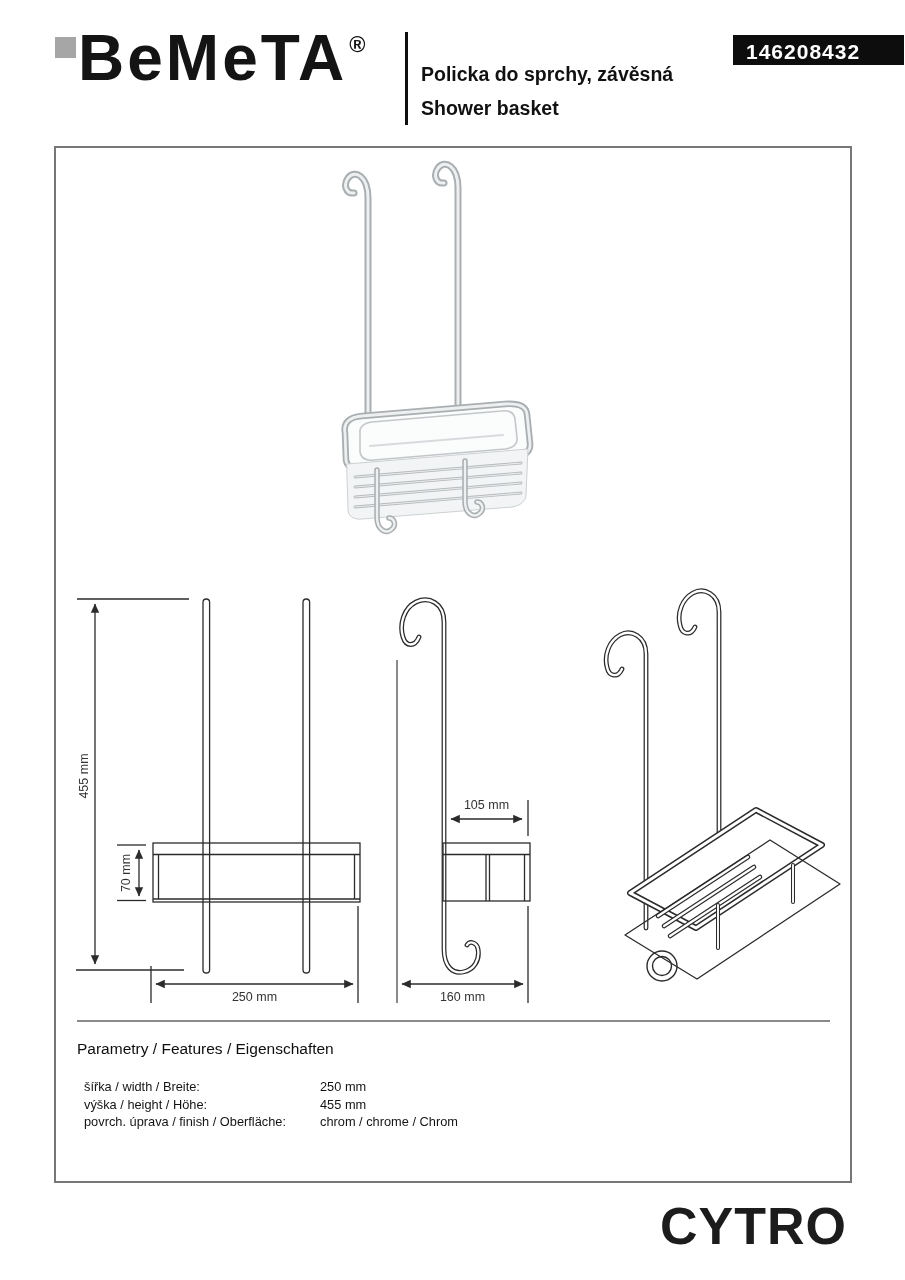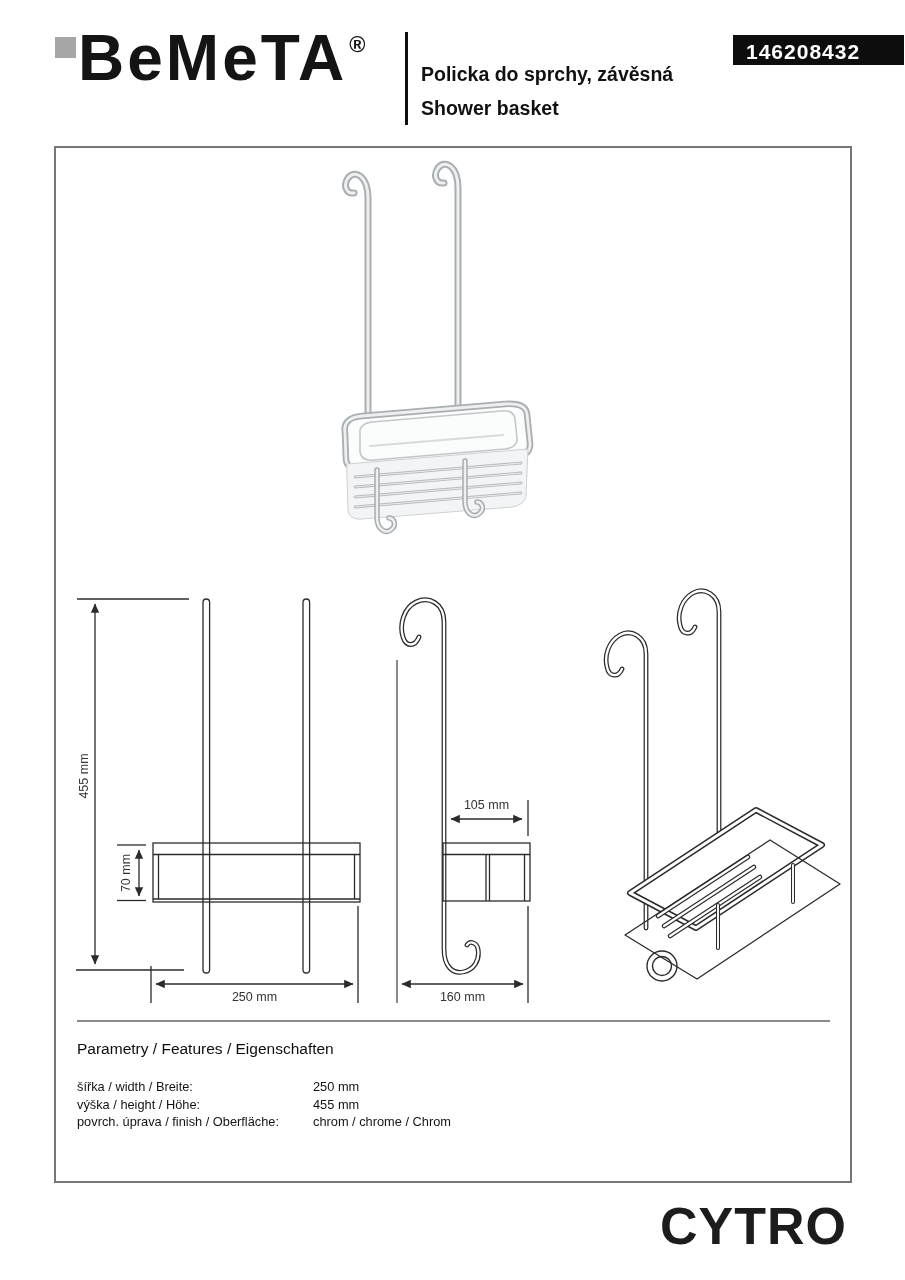--- a/index.html
+++ b/index.html
@@ -15,21 +15,21 @@
   .reg-mark{font-size:22px;font-weight:bold;vertical-align:28px;letter-spacing:0;margin-left:2px;}
   .header-divider{left:405px;top:32px;width:2.5px;height:93px;background:#0f0f0f;}
   .titles{left:421px;top:26px;width:310px;margin-top:32px;}
   .title-line{font-size:19.5px;font-weight:bold;line-height:33.5px;color:#111;white-space:nowrap;}
   .code-badge{left:733px;top:35px;width:171px;height:30px;background:#0d0d0d;color:#ffffff;
     font-size:21px;font-weight:bold;line-height:33px;padding-left:13px;letter-spacing:1px;box-sizing:border-box;}
   
   .frame{left:54px;top:146px;width:798px;height:1037px;border:2px solid #777;box-sizing:border-box;}
   .params-divider{left:77px;top:1020px;width:753px;height:2px;background:#8a8a8a;}
   .params-heading{left:77px;top:1040px;font-size:15.5px;font-weight:normal;color:#0e0e0e;white-space:nowrap;}
-  .params{left:77px;top:1078px;font-size:12.8px;line-height:17.5px;color:#141414;}
+  .params{left:84px;top:1078px;font-size:12.8px;line-height:17.5px;color:#141414;}
   .param-row{white-space:nowrap;}
   .param-label{display:inline-block;width:236px;}
   .cytro{right:58px;top:1196px;font-size:52px;font-weight:bold;color:#1c1c1c;letter-spacing:1px;}
   svg text{font-family:"Liberation Sans","DejaVu Sans",sans-serif;font-size:12.5px;fill:#333;}
 </style>
 </head>
 <body>
 
 <div class="abs logo-square"></div>
 <div class="abs logo-text"><span>BeMeTA</span><span class="reg-mark">®</span></div>

